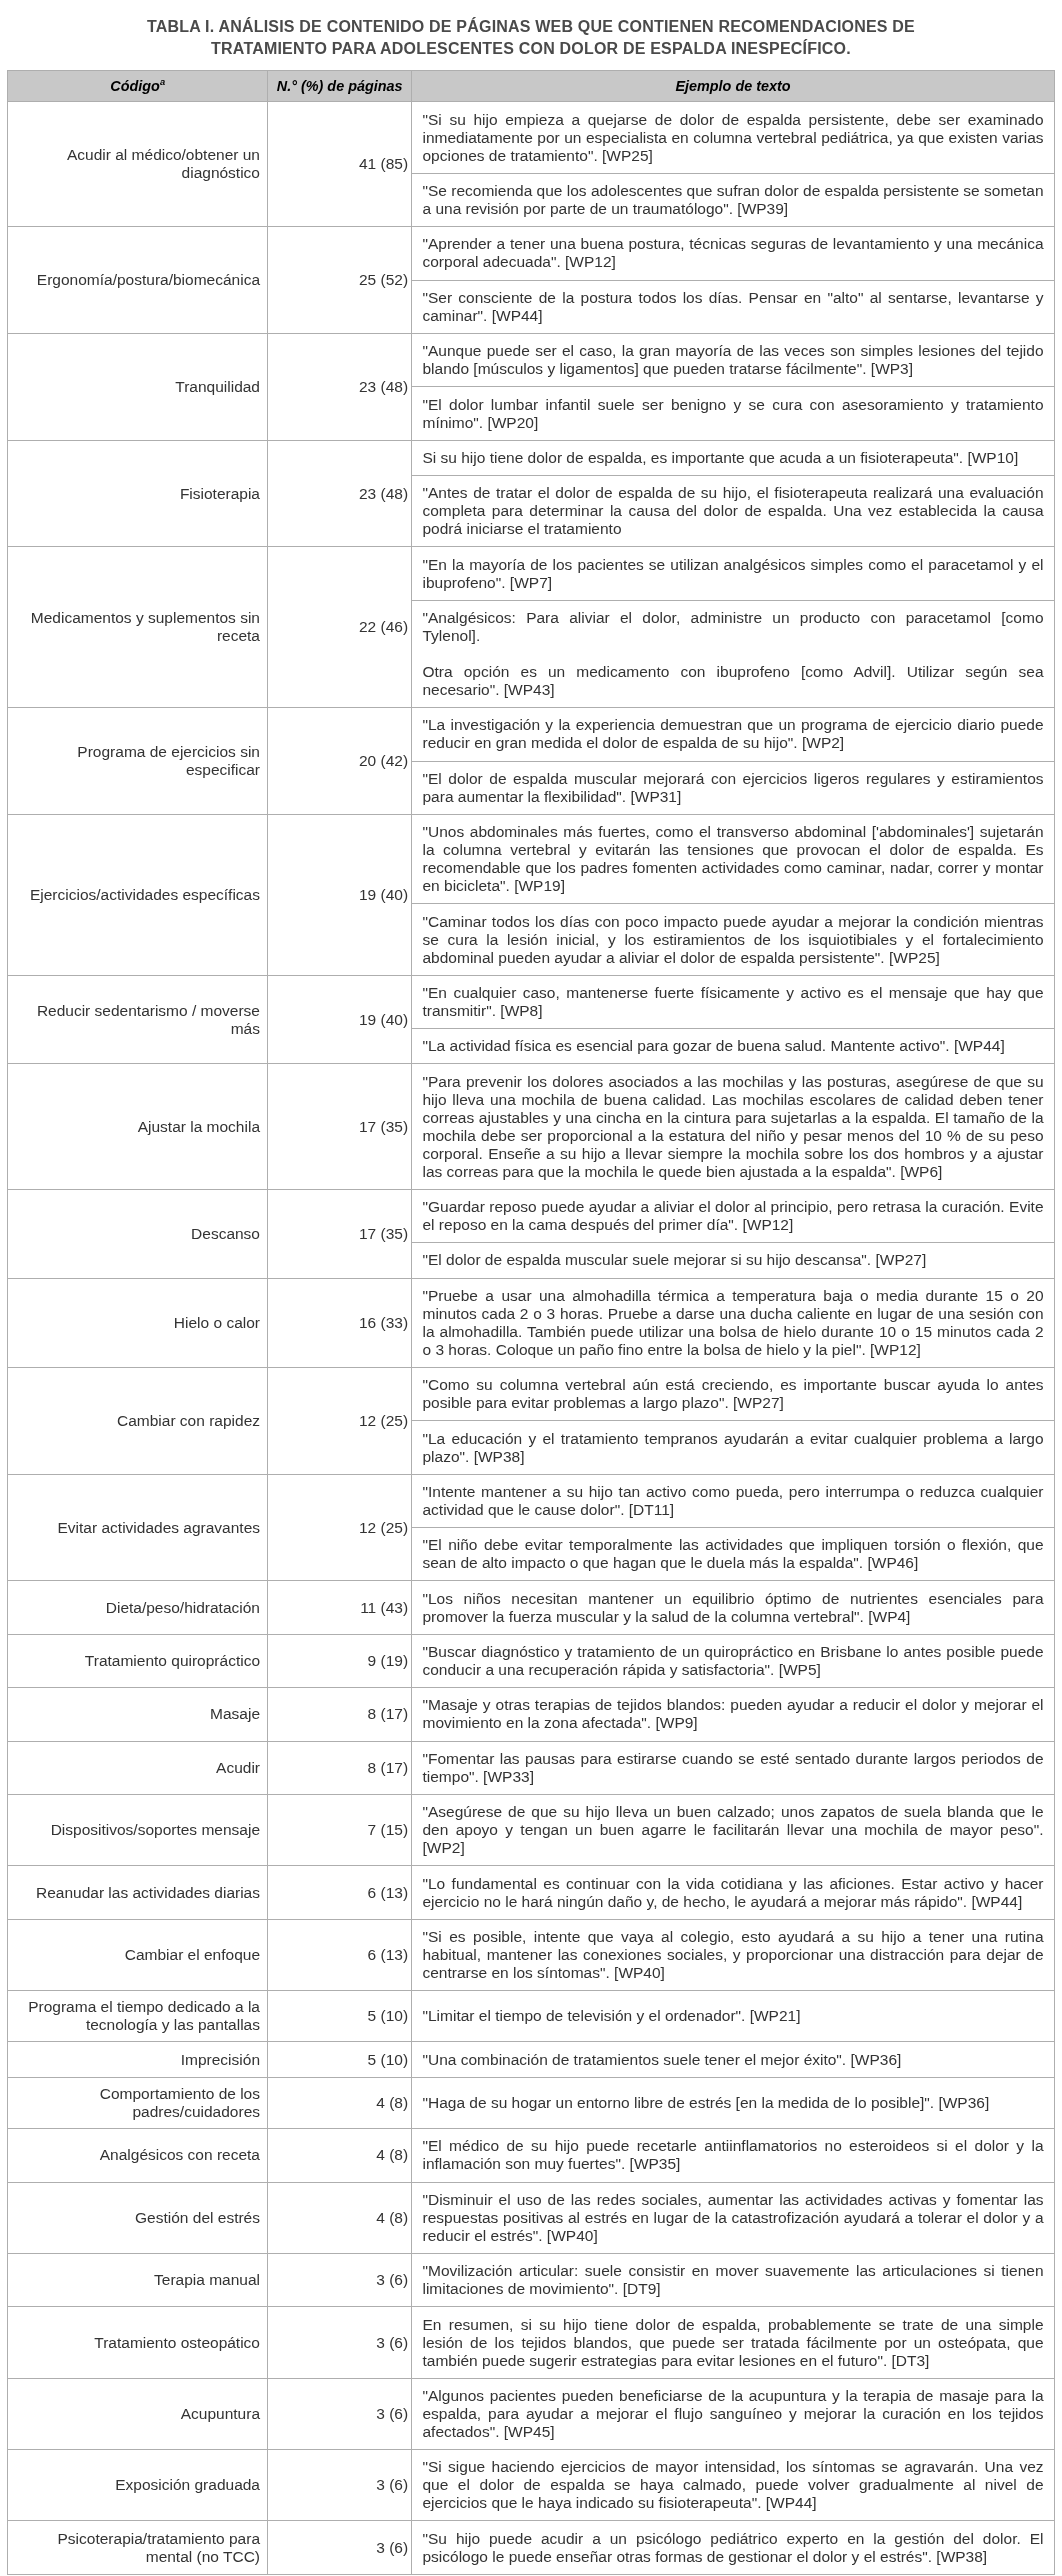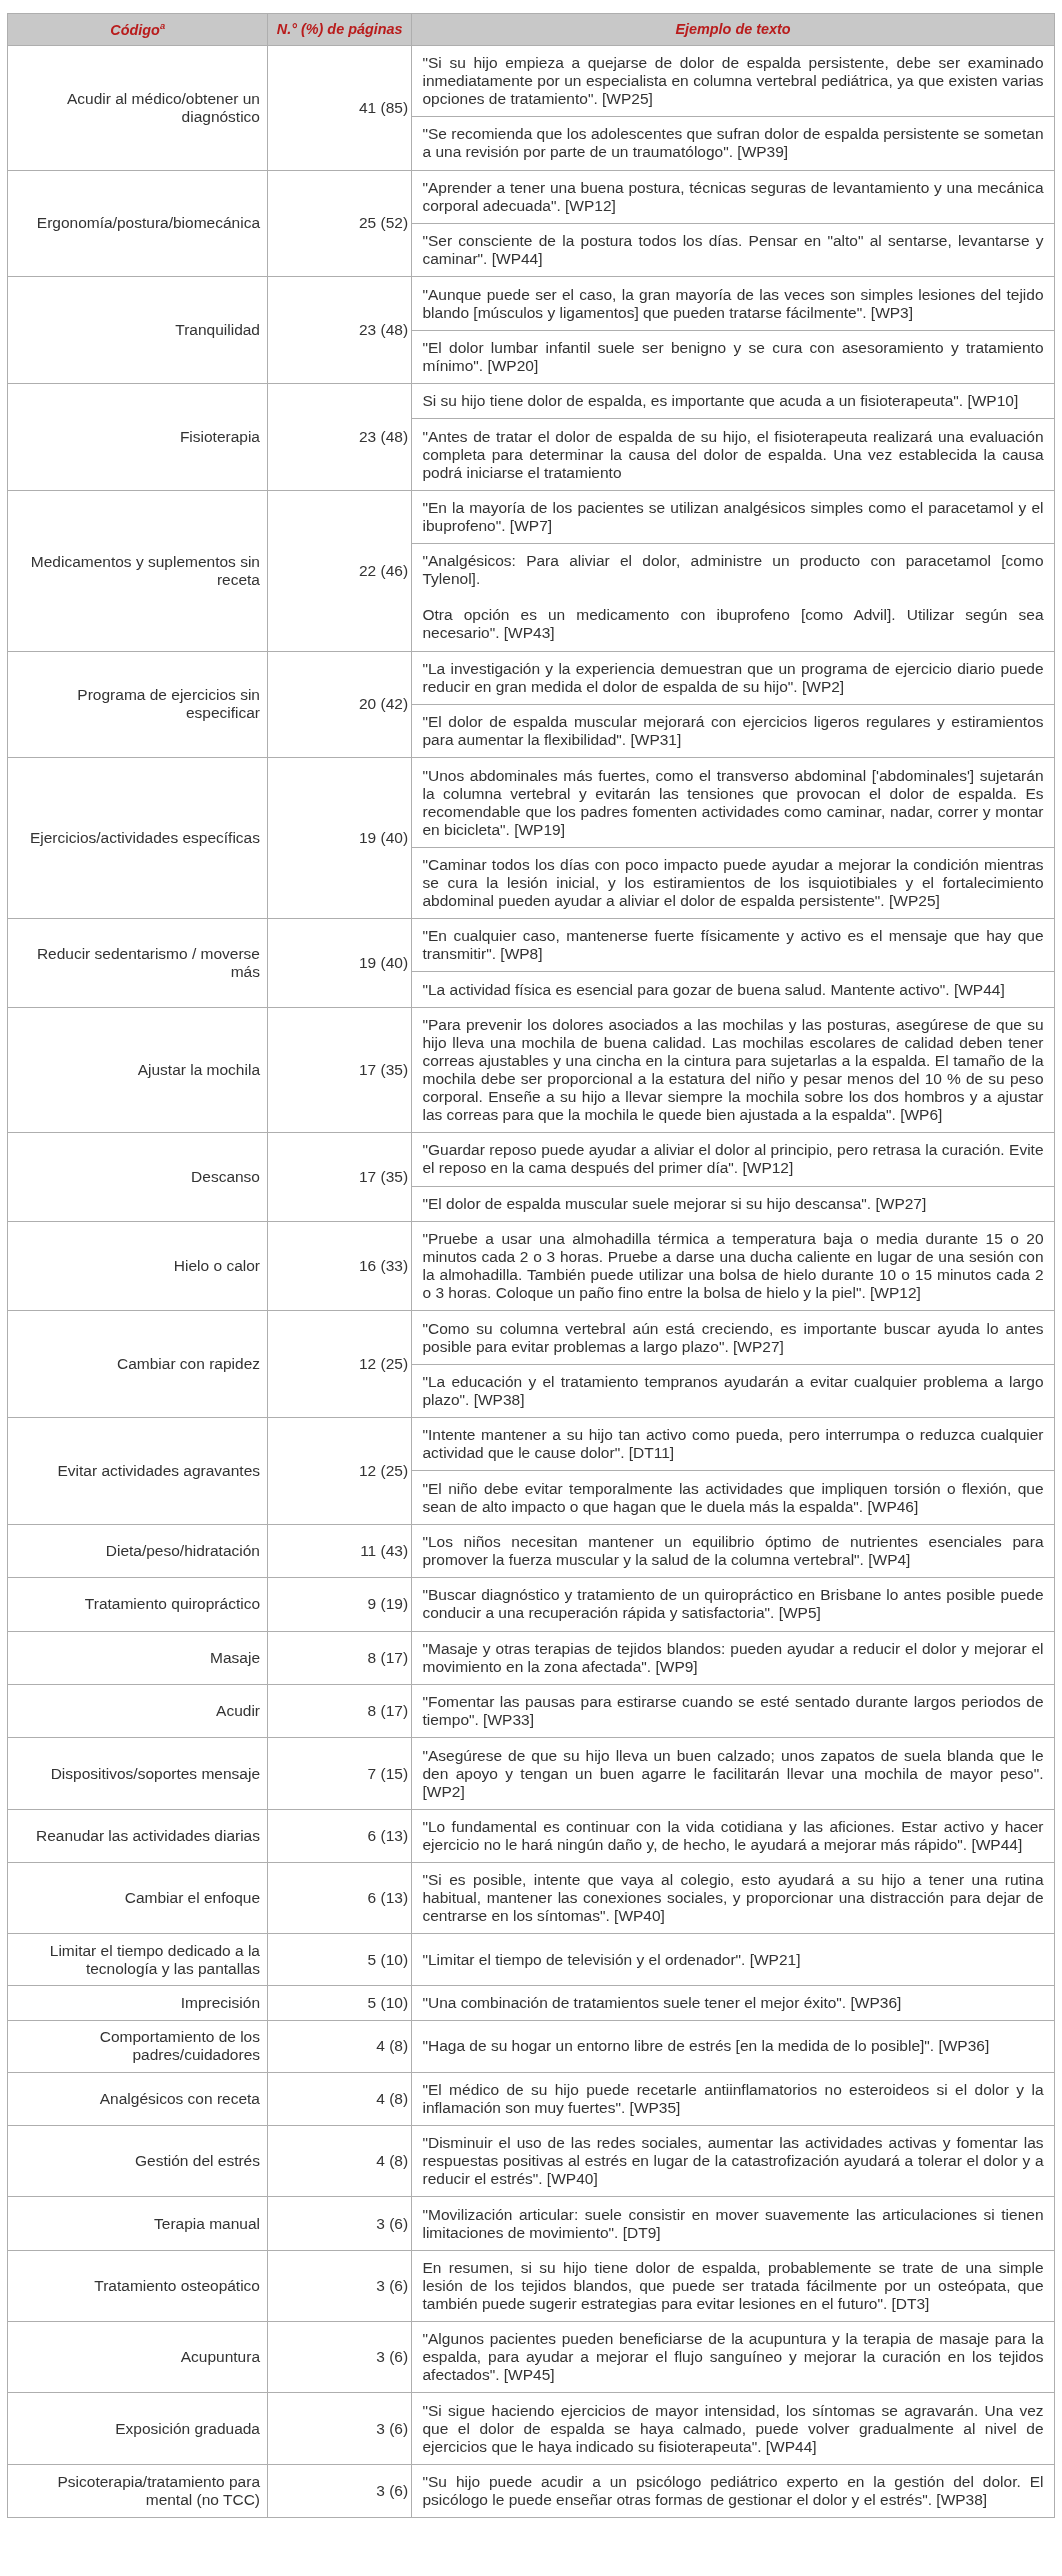--- a/index.html
+++ b/index.html
@@ -29,21 +29,21 @@
     width: 100%;
     border-collapse: collapse;
     table-layout: fixed;
   }
   col.col-code { width: 260px; }
   col.col-n { width: 144px; }
   col.col-example { width: auto; }
   th, td { border: 1px solid #aeaeae; }
   thead th {
     background: #c8c8c8;
-    color: #b91c1c;
+    color: #000000;
     font-style: italic;
     font-weight: bold;
     font-size: 14.4px;
     line-height: 1.2;
     padding: 6.2px 4.1px;
     text-align: center;
     white-space: nowrap;
     overflow: hidden;
   }
   thead th sup { font-size: 9.3px; font-style: italic; }
@@ -65,20 +65,21 @@
     padding: 8.2px 10.3px;
     text-align: justify;
     white-space: pre-line;
   }
 </style>
 </head>
 <body>
 
 <div class="page">
 
+  <div class="table-title">TABLA I. ANÁLISIS DE CONTENIDO DE PÁGINAS WEB QUE CONTIENEN RECOMENDACIONES DE TRATAMIENTO PARA ADOLESCENTES CON DOLOR DE ESPALDA INESPECÍFICO.</div>
 
   <table class="content-table">
     <colgroup>
       <col class="col-code">
       <col class="col-n">
       <col class="col-example">
     </colgroup>
     <thead>
       <tr>
         <th>
@@ -218,21 +219,21 @@
           <td class="code-cell" rowspan="1">Reanudar las actividades diarias</td>
           <td class="n-cell" rowspan="1">6 (13)</td>
           <td class="example-cell">"Lo fundamental es continuar con la vida cotidiana y las aficiones. Estar activo y hacer ejercicio no le hará ningún daño y, de hecho, le ayudará a mejorar más rápido". [WP44]</td>
         </tr>
         <tr>
           <td class="code-cell" rowspan="1">Cambiar el enfoque</td>
           <td class="n-cell" rowspan="1">6 (13)</td>
           <td class="example-cell">"Si es posible, intente que vaya al colegio, esto ayudará a su hijo a tener una rutina habitual, mantener las conexiones sociales, y proporcionar una distracción para dejar de centrarse en los síntomas". [WP40]</td>
         </tr>
         <tr>
-          <td class="code-cell" rowspan="1">Limitar el tiempo dedicado a la tecnología y las pantallas</td>
+          <td class="code-cell" rowspan="1">Programa el tiempo dedicado a la tecnología y las pantallas</td>
           <td class="n-cell" rowspan="1">5 (10)</td>
           <td class="example-cell">"Limitar el tiempo de televisión y el ordenador". [WP21]</td>
         </tr>
         <tr>
           <td class="code-cell" rowspan="1">Imprecisión</td>
           <td class="n-cell" rowspan="1">5 (10)</td>
           <td class="example-cell">"Una combinación de tratamientos suele tener el mejor éxito". [WP36]</td>
         </tr>
         <tr>
           <td class="code-cell" rowspan="1">Comportamiento de los padres/cuidadores</td>

